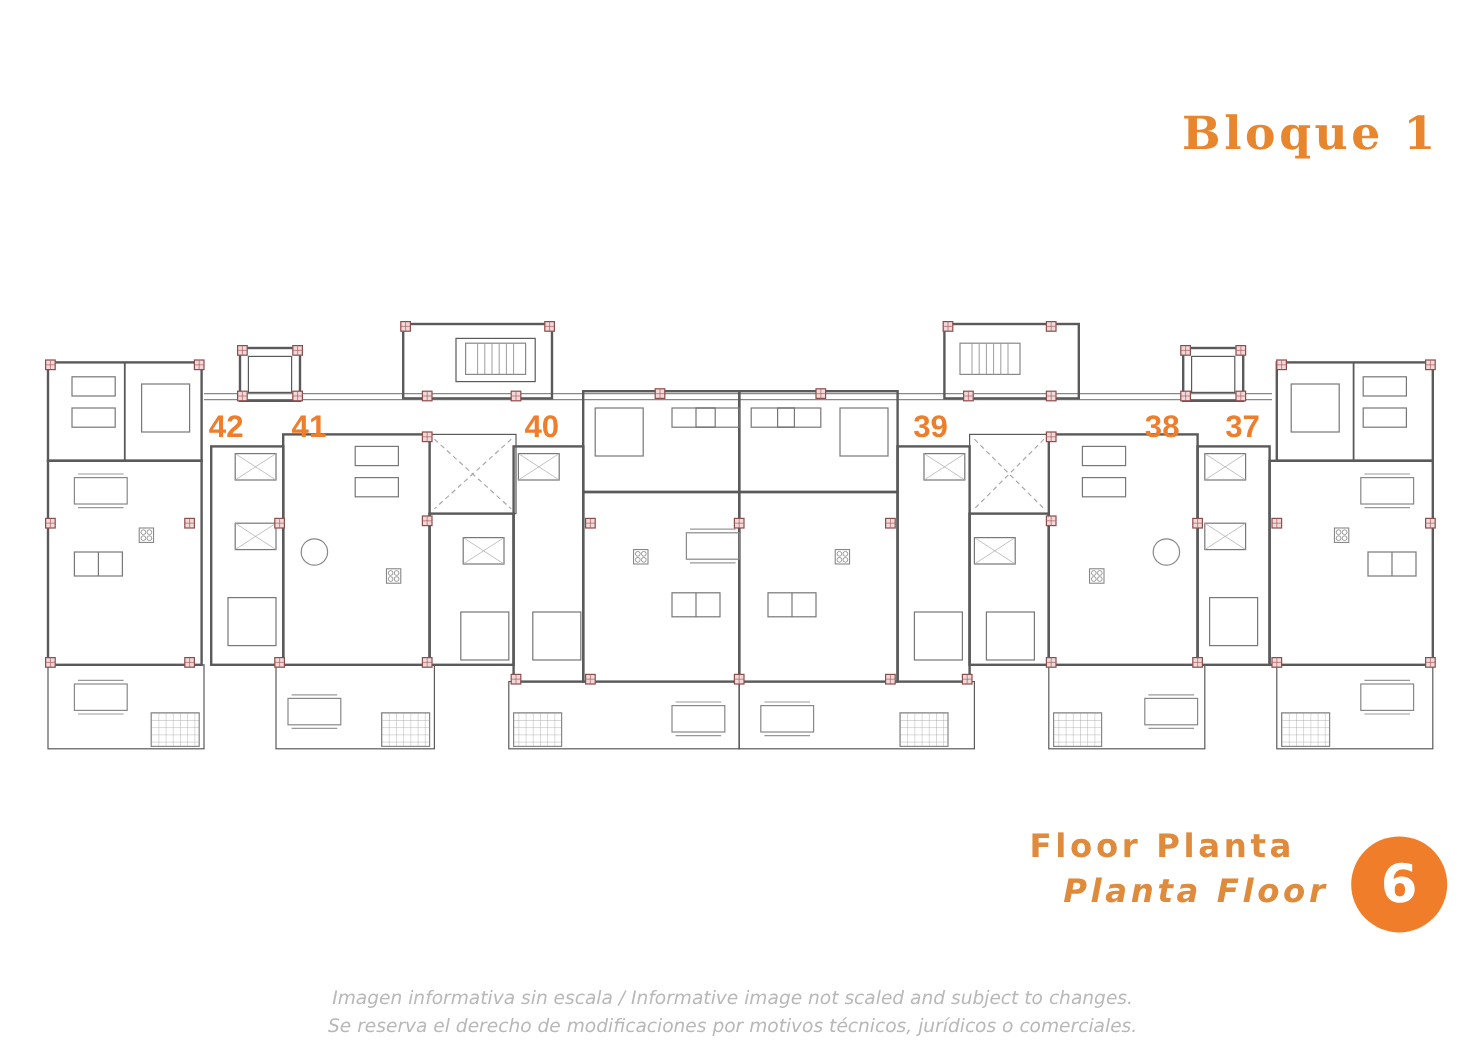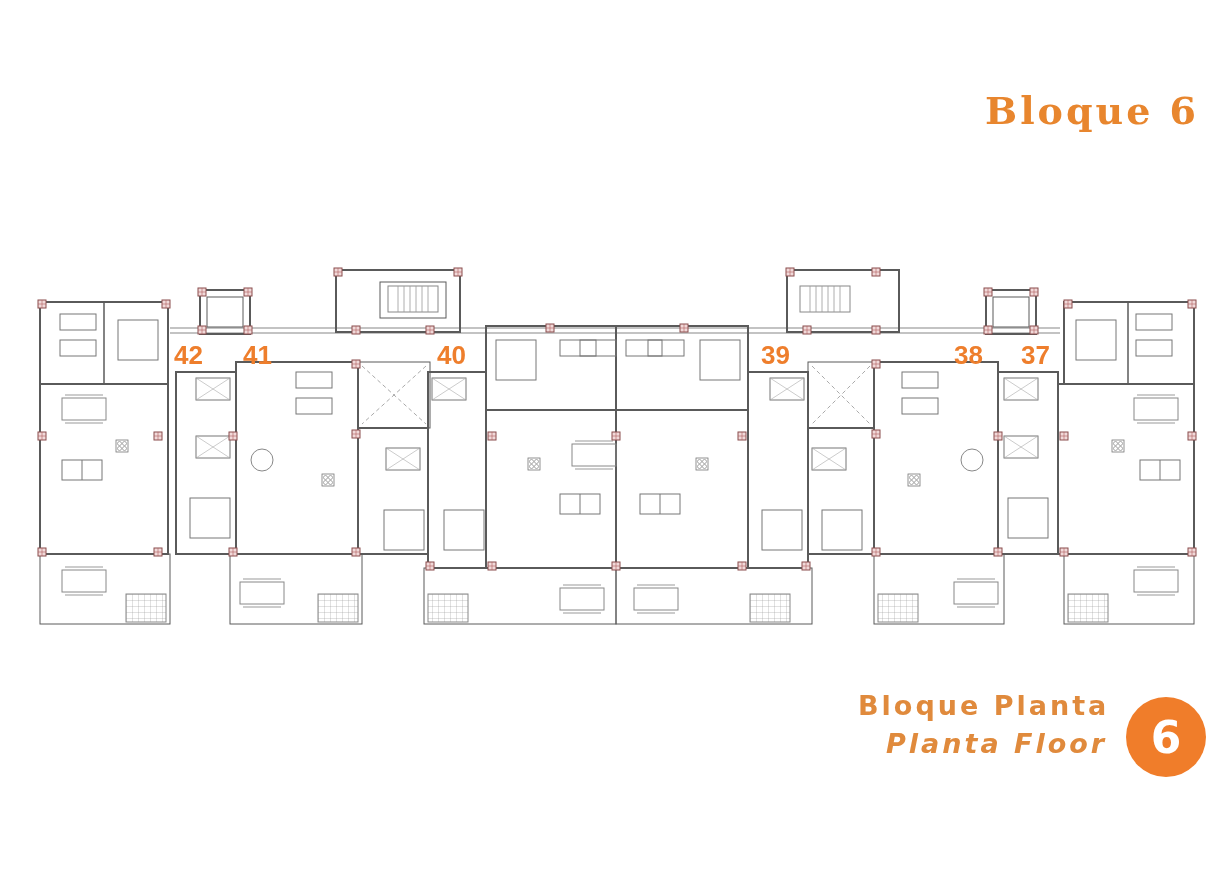--- a/index.html
+++ b/index.html
@@ -8,21 +8,21 @@
     .floor-es { position: absolute; left: 858px; top: 690px; font-family: "DejaVu Sans", sans-serif; font-size: 27px; color: #e08a3c; letter-spacing: 3px; font-weight: bold; }
     .floor-en { position: absolute; left: 886px; top: 728px; font-family: "DejaVu Sans", sans-serif; font-size: 27px; color: #e08a3c; letter-spacing: 3px; font-weight: bold; font-style: italic; }
     .floor-badge { position: absolute; left: 1126px; top: 697px; width: 80px; height: 80px; border-radius: 50%; background: #f07d2a; color: #fff; font-family: "DejaVu Sans", sans-serif; font-weight: bold; font-size: 44px; display: flex; align-items: center; justify-content: center; }
     .disclaimer { position: absolute; left: 0; width: 1221px; top: 821px; text-align: center; font-family: "DejaVu Sans", sans-serif; font-style: italic; font-size: 15.5px; color: #b8b8b8; line-height: 23px; }
     .plan { position: absolute; left: 0; top: 0; }
     .unit-label { font-family: "Liberation Sans", sans-serif; font-weight: bold; font-size: 26px; fill: #ee7e2c; }
   </style>
 </head>
 <body>
 
-<div class="block-title">Bloque 6</div>
+<div class="block-title">Bloque 1</div>
 
 <svg class="plan" width="1221" height="877" viewBox="0 0 1221 877" xmlns="http://www.w3.org/2000/svg">
   <defs>
     <pattern id="grid" width="6" height="6" patternUnits="userSpaceOnUse">
       <path d="M6 0 L0 0 0 6" fill="none" stroke="#999" stroke-width="0.6"></path>
     </pattern>
     <g id="col">
         <rect x="-4" y="-4" width="8" height="8" fill="#f1d9d9" stroke="#8a4d4d" stroke-width="1"></rect>
         <line x1="-4" y1="0" x2="4" y2="0" stroke="#b06060" stroke-width="0.6"></line>
         <line x1="0" y1="-4" x2="0" y2="4" stroke="#b06060" stroke-width="0.6"></line>
@@ -244,20 +244,22 @@
   </g>
 
   <text class="unit-label" x="174" y="364">42</text>
   <text class="unit-label" x="243" y="364">41</text>
   <text class="unit-label" x="437" y="364">40</text>
   <text class="unit-label" x="761" y="364">39</text>
   <text class="unit-label" x="954" y="364">38</text>
   <text class="unit-label" x="1021" y="364">37</text>
 </svg>
 
-<div class="floor-es">Bloque Planta</div>
+<div class="floor-es">Floor Planta</div>
 <div class="floor-en">Planta Floor</div>
 <div class="floor-badge">
   <span>6</span>
 </div>
 
 <div class="disclaimer">
+  <div>Imagen informativa sin escala /  Informative image not scaled and subject to changes.</div>
+  <div>Se reserva el derecho de modificaciones por motivos técnicos, jurídicos o comerciales.</div>
 </div>
 
 </body></html>

